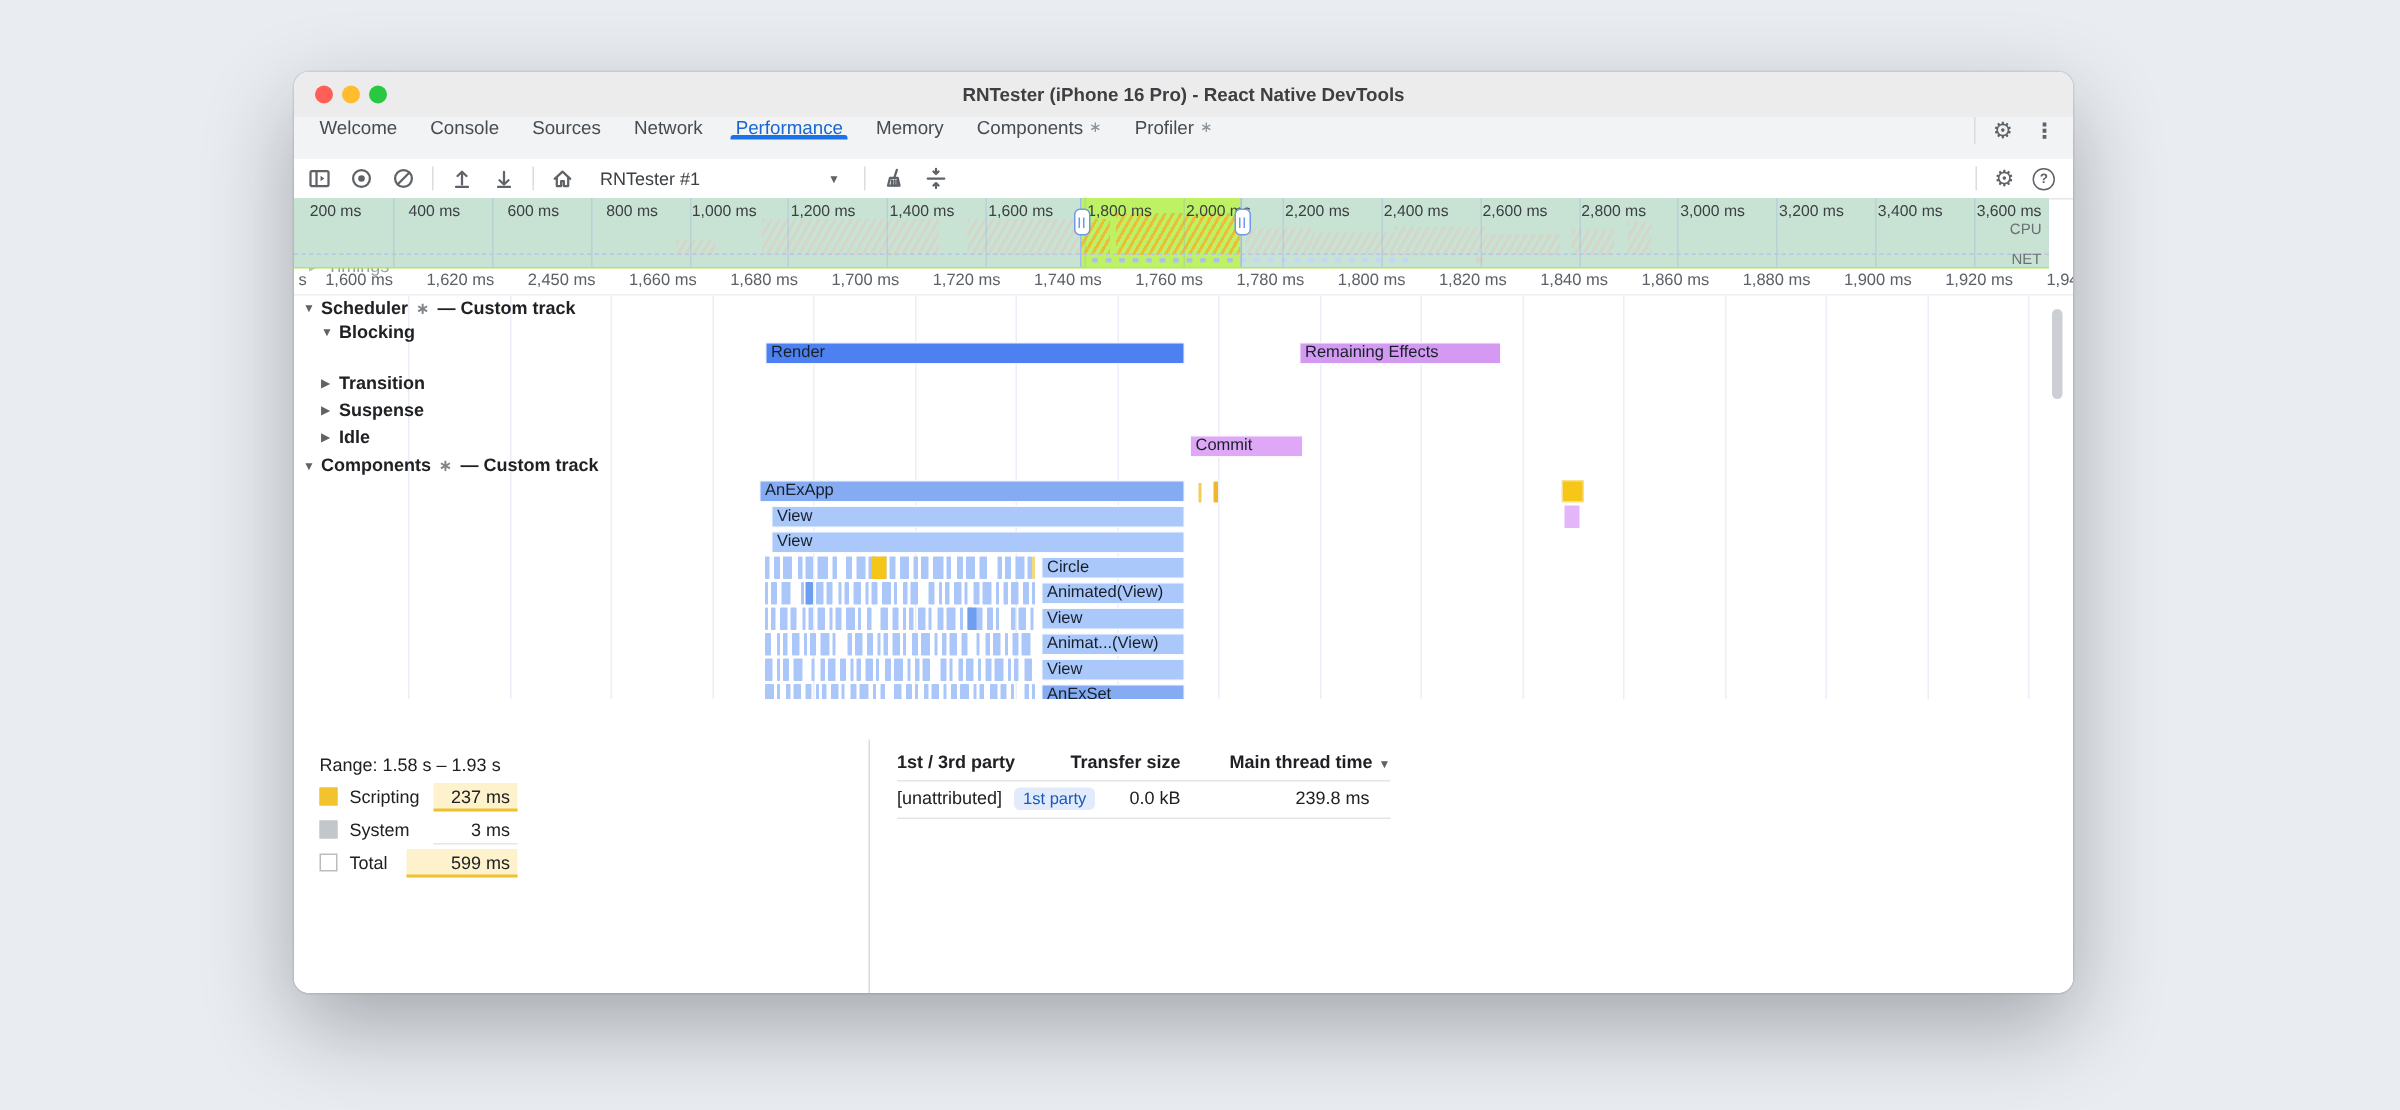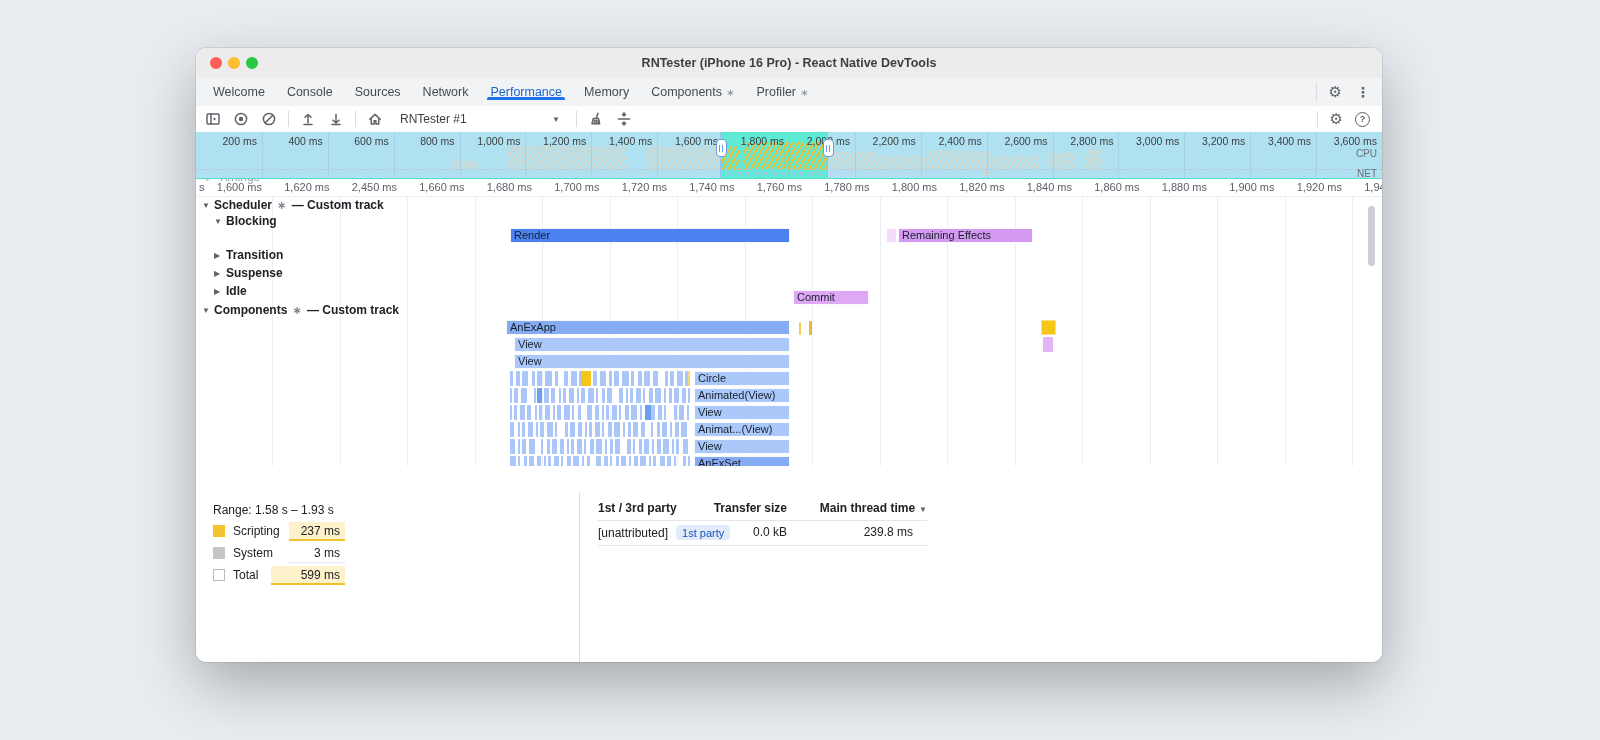--- a/index.html
+++ b/index.html
@@ -6,41 +6,41 @@
     background:#e9edf2;font-family:"Liberation Sans","DejaVu Sans",sans-serif;
     -webkit-font-smoothing:antialiased;}
   .window{position:absolute;left:196px;top:48px;width:1186px;height:614px;background:#fff;
     border-radius:10px;overflow:hidden;box-shadow:0 22px 60px rgba(0,0,0,.30),0 0 0 1px rgba(0,0,0,.08);}
   
   .titlebar{position:absolute;top:0;left:0;right:0;height:30px;background:#ececec;border-bottom:1px solid #d6d6d6;}
   .light{position:absolute;top:9px;width:12px;height:12px;border-radius:50%;}
   .title{line-height:30px;text-align:center;font-size:12.5px;font-weight:bold;color:#3d3f42;}
   
   .tabbar{position:absolute;top:30px;left:0;right:0;height:28px;background:#f1f3f4;
-    border-bottom:1px solid #d9dcdf;display:flex;align-items:center;padding-left:6px;}
+    border-bottom:1px solid #d9dcdf;display:flex;align-items:flex-start;padding-left:6px;}
   .tab{padding:0 11px;font-size:12.5px;color:#474b4f;display:flex;align-items:center;position:relative;cursor:default;white-space:nowrap;}
   .tab.selected{color:#1a66d0;}
   .tab.selected::after{content:"";position:absolute;left:8px;right:8px;bottom:-1px;height:3px;background:#1a73e8;border-radius:2px 2px 0 0;}
   .tab .mk{font-size:10px;color:#8a8f94;margin-left:4px;}
   .tabbar-right{margin-left:auto;display:flex;align-items:center;gap:14px;padding-right:12px;border-left:1px solid #dadce0;padding-left:12px;}
   .uicon{color:#5f6368;display:inline-flex;align-items:center;justify-content:center;}
   .gear-glyph{font-size:15px;}
   .kebab-glyph{font-size:14px;font-weight:bold;}
   
   .toolbar{position:absolute;top:58px;left:0;right:0;height:26px;background:#fff;border-bottom:1px solid #e4e7ea;
     display:flex;align-items:center;padding-left:8px;gap:10px;}
   .tool{width:18px;height:18px;display:flex;align-items:center;justify-content:center;}
   .tsep{width:1px;height:16px;background:#dadce0;}
   .target-select{display:flex;align-items:center;font-size:12px;color:#3c4043;padding:0 6px;min-width:160px;}
   .target-select .caret{margin-left:auto;font-size:8px;color:#5f6368;}
   .toolbar-right{margin-left:auto;display:flex;align-items:center;gap:12px;padding-right:12px;border-left:1px solid #dadce0;padding-left:12px;height:16px;}
   .help-circle{width:13px;height:13px;border:1.4px solid #5f6368;border-radius:50%;font-size:9px;font-weight:bold;
     display:flex;align-items:center;justify-content:center;color:#5f6368;}
   
-  .overview{position:absolute;top:84px;left:0;right:0;height:46px;background:#5eead4;border-bottom:1px solid rgba(0,0,0,.05);z-index:3;}
+  .overview{position:absolute;top:84px;left:0;right:16px;height:46px;background:#bef264;border-bottom:1px solid rgba(0,0,0,.05);z-index:3;}
   .ov-activity{position:absolute;background:repeating-linear-gradient(120deg,#e9bf3a 0 2px,rgba(255,255,255,0) 2px 4.6px);}
   .ov-overlay{position:absolute;top:0;bottom:0;background:rgba(203,222,250,.75);}
   .ov-grid{position:absolute;top:0;bottom:0;width:1px;background:rgba(140,170,215,.28);}
   .ov-label{position:absolute;top:3px;font-size:10.5px;color:#3c4043;}
   .ov-dash{position:absolute;left:0;right:0;top:37px;border-top:1px dashed #b8c7dd;}
   .ov-edge{position:absolute;top:0;bottom:0;width:1px;background:#9dbcf0;}
   .ov-handle{position:absolute;top:7px;width:9px;height:16px;background:#fff;border:1px solid #6d9ae4;border-radius:4px;
     display:flex;align-items:center;justify-content:center;gap:1.5px;z-index:4;}
   .ov-handle i{display:block;width:1px;height:7px;background:#6d9ae4;}
   .net-mark{position:absolute;border-radius:1px;}
@@ -331,21 +331,21 @@
       <div class="grid-v" style="left: 1156px;"></div>
       <div class="track-head" style="top: 2px; left: 6px;"><span class="tri">▼</span><span>Scheduler</span><span class="mk"> ∗</span><span class="suffix"> — Custom track</span></div>
       <div class="track-head" style="top: 18px; left: 18px;"><span class="tri">▼</span><span>Blocking</span></div>
       <div class="track-head" style="top: 52px; left: 18px;"><span class="tri">▶</span><span>Transition</span></div>
       <div class="track-head" style="top: 70px; left: 18px;"><span class="tri">▶</span><span>Suspense</span></div>
       <div class="track-head" style="top: 88px; left: 18px;"><span class="tri">▶</span><span>Idle</span></div>
       <div class="track-head" style="top: 107px; left: 6px;"><span class="tri">▼</span><span>Components</span><span class="mk"> ∗</span><span class="suffix"> — Custom track</span></div>
       <div class="fbar" style="left: 314px; width: 280px; top: 32px; background: rgb(77, 128, 240);">Render</div>
       <div class="fbar" style="left: 597px; width: 76px; top: 48px; background: rgb(223, 168, 246); margin-top: 46px;">Commit</div>
       <div class="fbar" style="left: 690px; width: 11px; top: 32px; background: rgb(242, 222, 251);"></div>
-      <div class="fbar" style="left: 702px; width: 135px; top: 32px; background: rgb(212, 154, 242);">Remaining Effects</div>
+      <div class="fbar" style="left: 670px; width: 135px; top: 32px; background: rgb(212, 154, 242);">Remaining Effects</div>
       <div class="fbar" style="left: 310px; width: 284px; top: 124px; background: rgb(133, 171, 243);">AnExApp</div>
       <div class="seg" style="left: 603px; width: 2px; top: 126px; height: 13px; background: rgb(243, 205, 85);"></div>
       <div class="seg" style="left: 613px; width: 3px; top: 125px; height: 14px; background: rgb(239, 183, 45);"></div>
       <div class="seg" style="left: 845px; width: 15px; top: 124px; height: 15px; background: rgb(246, 199, 22); border: 1.5px solid rgb(250, 223, 142); box-sizing: border-box;"></div>
       <div class="fbar" style="left: 318px; width: 276px; top: 141px; background: rgb(171, 200, 251);">View</div>
       <div class="seg" style="left: 847px; width: 10px; top: 141px; height: 15px; background: rgb(227, 182, 249);"></div>
       <div class="fbar" style="left: 318px; width: 276px; top: 158px; background: rgb(171, 200, 251);">View</div>
       <div class="seg" style="left: 314px; width: 3px; top: 175px; background: rgb(171, 199, 249);"></div>
       <div class="seg" style="left: 320px; width: 4px; top: 175px; background: rgb(171, 199, 249);"></div>
       <div class="seg" style="left: 326px; width: 6px; top: 175px; background: rgb(171, 199, 249);"></div>

